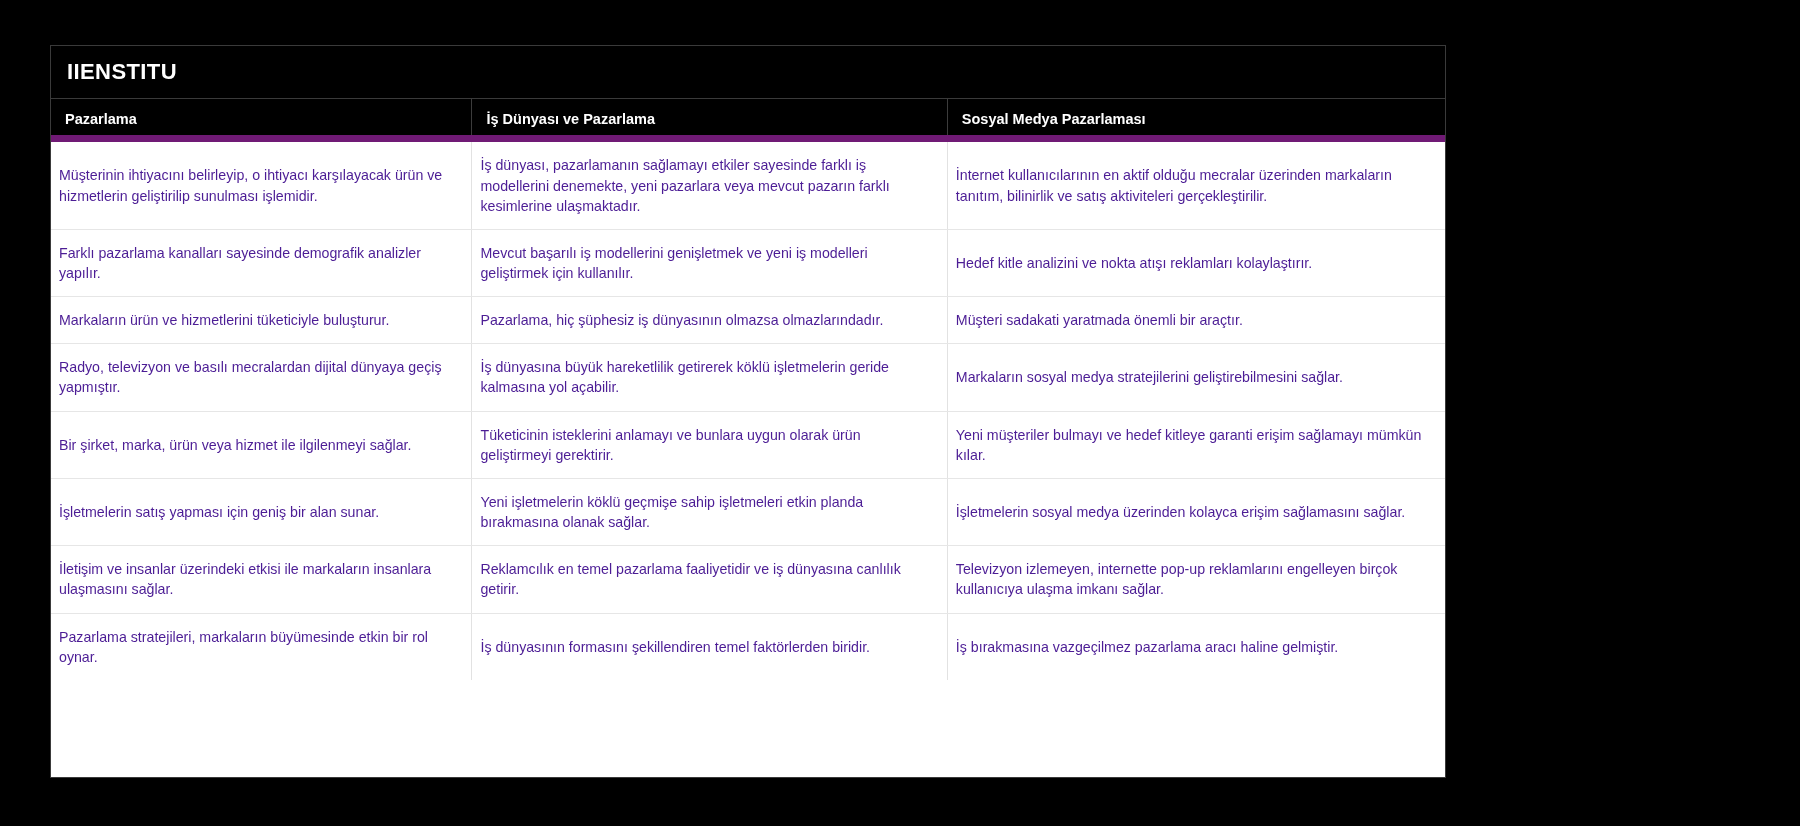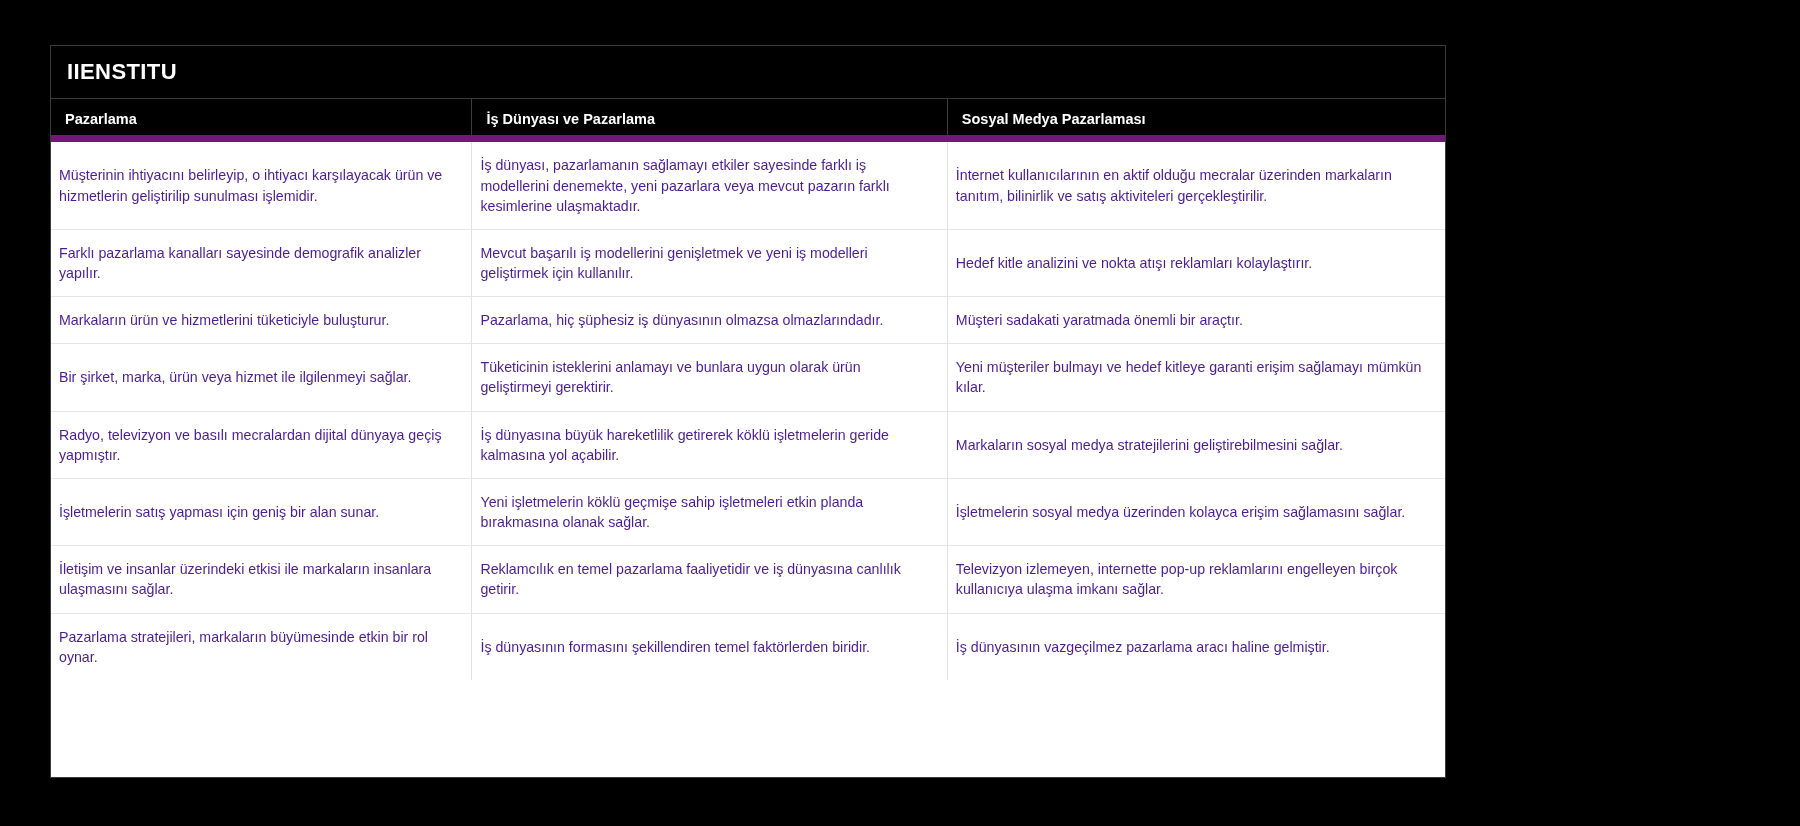--- a/index.html
+++ b/index.html
@@ -139,42 +139,42 @@
             <td>Farklı pazarlama kanalları sayesinde demografik analizler yapılır.</td>
             <td>Mevcut başarılı iş modellerini genişletmek ve yeni iş modelleri geliştirmek için kullanılır.</td>
             <td>Hedef kitle analizini ve nokta atışı reklamları kolaylaştırır.</td>
           </tr>
           <tr>
             <td>Markaların ürün ve hizmetlerini tüketiciyle buluşturur.</td>
             <td>Pazarlama, hiç şüphesiz iş dünyasının olmazsa olmazlarındadır.</td>
             <td>Müşteri sadakati yaratmada önemli bir araçtır.</td>
           </tr>
           <tr>
+            <td>Radyo, televizyon ve basılı mecralardan dijital dünyaya geçiş yapmıştır.</td>
+            <td>İş dünyasına büyük hareketlilik getirerek köklü işletmelerin geride kalmasına yol açabilir.</td>
+            <td>Markaların sosyal medya stratejilerini geliştirebilmesini sağlar.</td>
+          </tr>
+          <tr>
             <td>Bir şirket, marka, ürün veya hizmet ile ilgilenmeyi sağlar.</td>
             <td>Tüketicinin isteklerini anlamayı ve bunlara uygun olarak ürün geliştirmeyi gerektirir.</td>
             <td>Yeni müşteriler bulmayı ve hedef kitleye garanti erişim sağlamayı mümkün kılar.</td>
-          </tr>
-          <tr>
-            <td>Radyo, televizyon ve basılı mecralardan dijital dünyaya geçiş yapmıştır.</td>
-            <td>İş dünyasına büyük hareketlilik getirerek köklü işletmelerin geride kalmasına yol açabilir.</td>
-            <td>Markaların sosyal medya stratejilerini geliştirebilmesini sağlar.</td>
           </tr>
           <tr>
             <td>İşletmelerin satış yapması için geniş bir alan sunar.</td>
             <td>Yeni işletmelerin köklü geçmişe sahip işletmeleri etkin planda bırakmasına olanak sağlar.</td>
             <td>İşletmelerin sosyal medya üzerinden kolayca erişim sağlamasını sağlar.</td>
           </tr>
           <tr>
             <td>İletişim ve insanlar üzerindeki etkisi ile markaların insanlara ulaşmasını sağlar.</td>
             <td>Reklamcılık en temel pazarlama faaliyetidir ve iş dünyasına canlılık getirir.</td>
             <td>Televizyon izlemeyen, internette pop-up reklamlarını engelleyen birçok kullanıcıya ulaşma imkanı sağlar.</td>
           </tr>
           <tr>
             <td>Pazarlama stratejileri, markaların büyümesinde etkin bir rol oynar.</td>
             <td>İş dünyasının formasını şekillendiren temel faktörlerden biridir.</td>
-            <td>İş dünyasının vazgeçilmez pazarlama aracı haline gelmiştir.</td>
+            <td>İş bırakmasına vazgeçilmez pazarlama aracı haline gelmiştir.</td>
           </tr>
         </tbody>
       </table>
     </div>
 
   </div>
 </div>
 
 </body></html>

